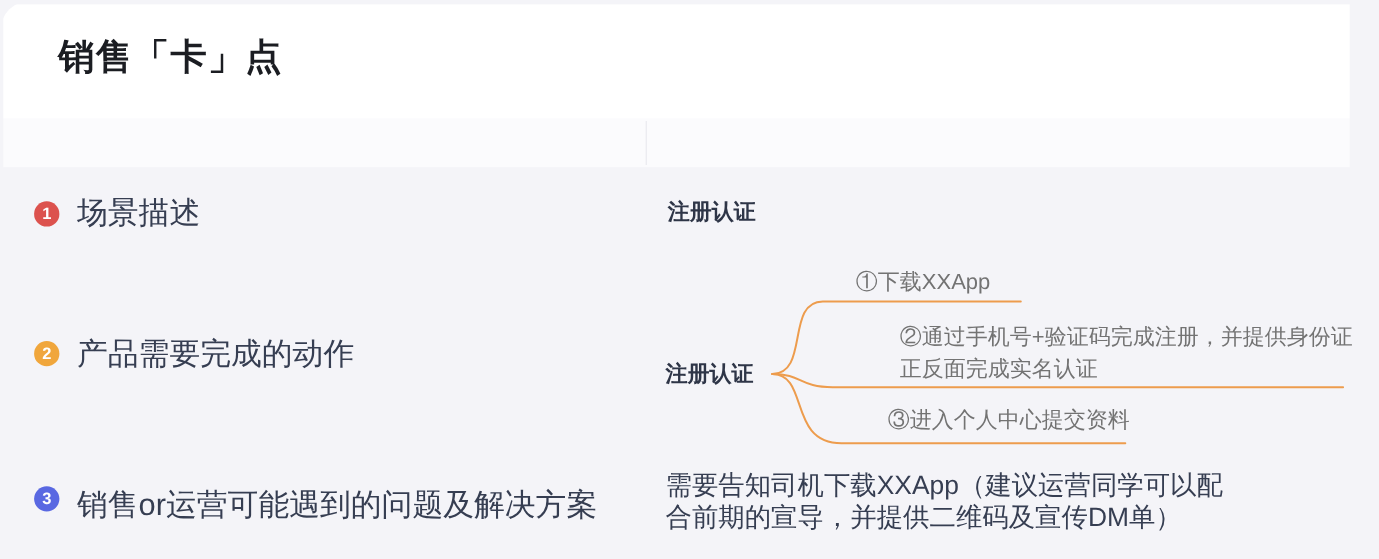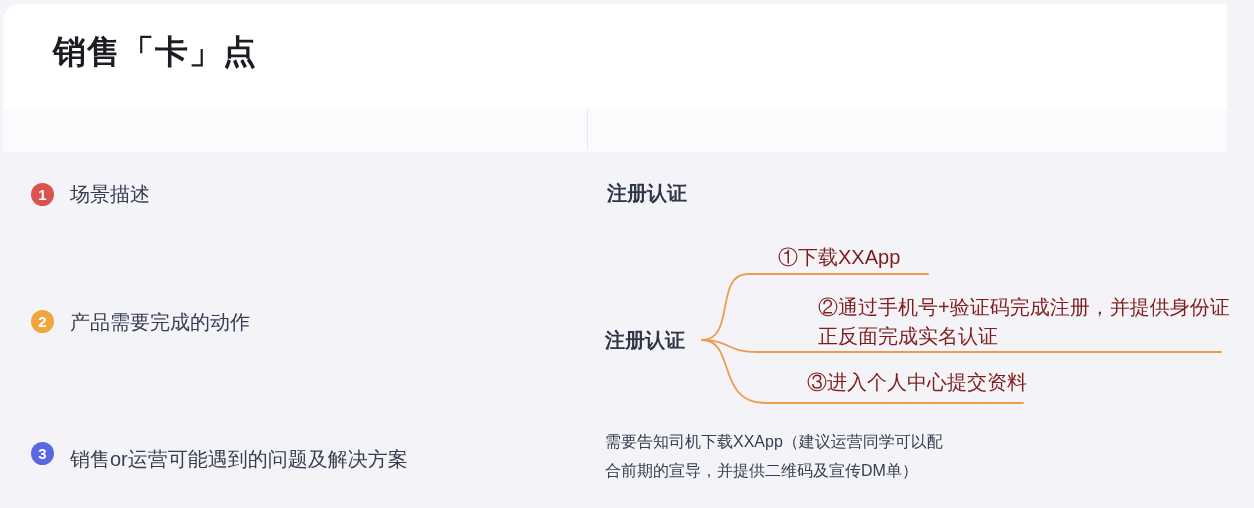--- a/index.html
+++ b/index.html
@@ -56,58 +56,58 @@
     align-items: center;
     justify-content: center;
     left: 31px;
   }
   .badge.b1 { top: 183px; background: #DC524E; }
   .badge.b2 { top: 310px; background: #F0A63C; }
   .badge.b3 { top: 442px; background: #5968E2; }
   .row-label {
     position: absolute;
     left: 70px;
-    font-size: 20px;
+    font-size: 28px;
     line-height: 28px;
     color: #363E52;
     white-space: nowrap;
   }
   .row-label.r1 { top: 180px; }
   .row-label.r2 { top: 308px; }
   .row-label.r3 { top: 445px; }
   .cell-value-bold {
     position: absolute;
     left: 607px; top: 179px;
     font-size: 20px;
     line-height: 28px;
     font-weight: 700;
     color: #2E3547;
     white-space: nowrap;
   }
   .cell-value-multiline {
     position: absolute;
     left: 605px; top: 427px;
-    font-size: 16px;
+    font-size: 24px;
     line-height: 29px;
     color: #363E52;
     white-space: pre-line;
   }
   .mindmap-root {
     position: absolute;
     left: 605px; top: 326px;
     font-size: 20px;
     line-height: 28px;
     font-weight: 700;
     color: #2E3547;
     white-space: nowrap;
   }
   .mm-node {
     position: absolute;
     font-size: 20px;
-    color: #7f1d1d;
+    color: #737373;
     white-space: pre-line;
   }
   .mm-node.n1 { left: 778px; top: 243px; line-height: 28px; }
   .mm-node.n2 { left: 778px; top: 293px; line-height: 29px; margin-left: 40px; }
   .mm-node.n3 { left: 787px; top: 368px; line-height: 28px; margin-left: 20px; }
   .branches-svg {
     position: absolute;
     left: 0; top: 0;
     width: 1254px; height: 508px;
     pointer-events: none;

